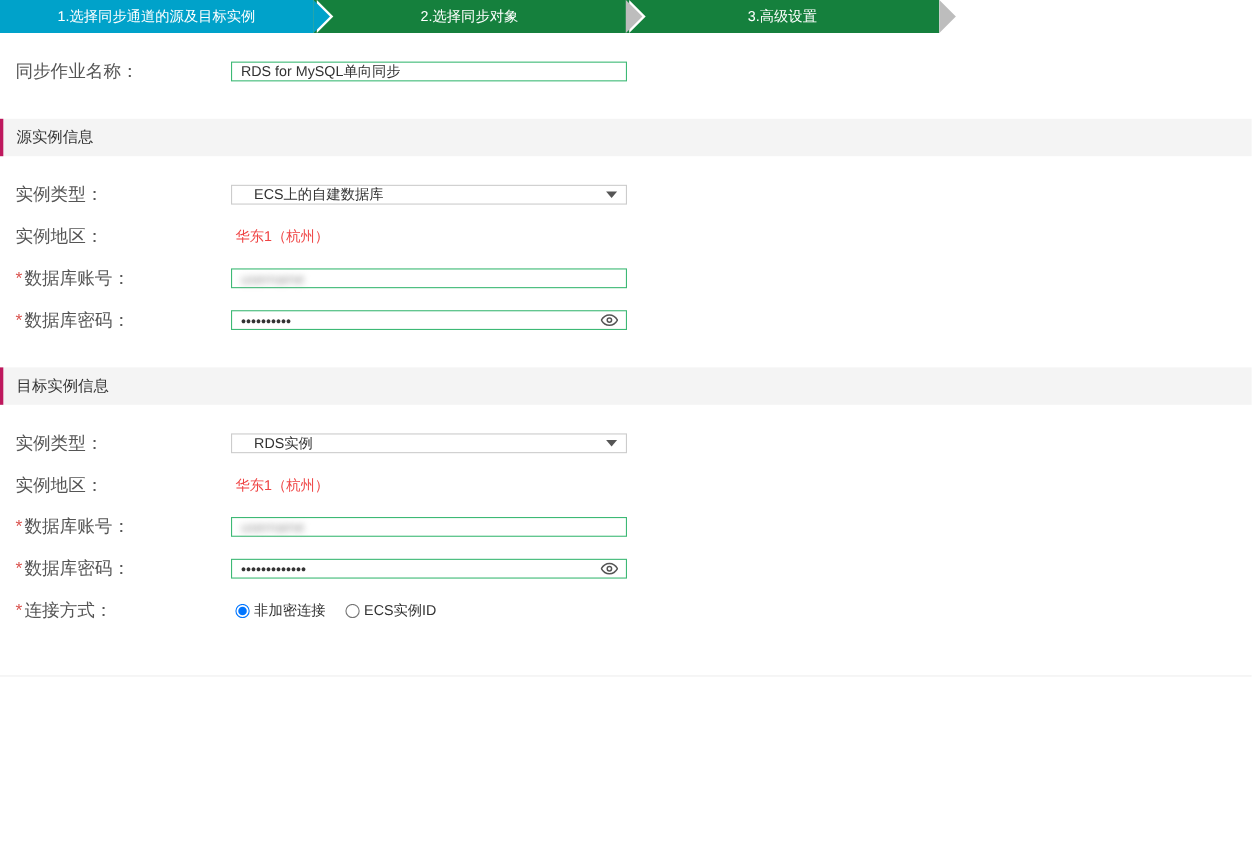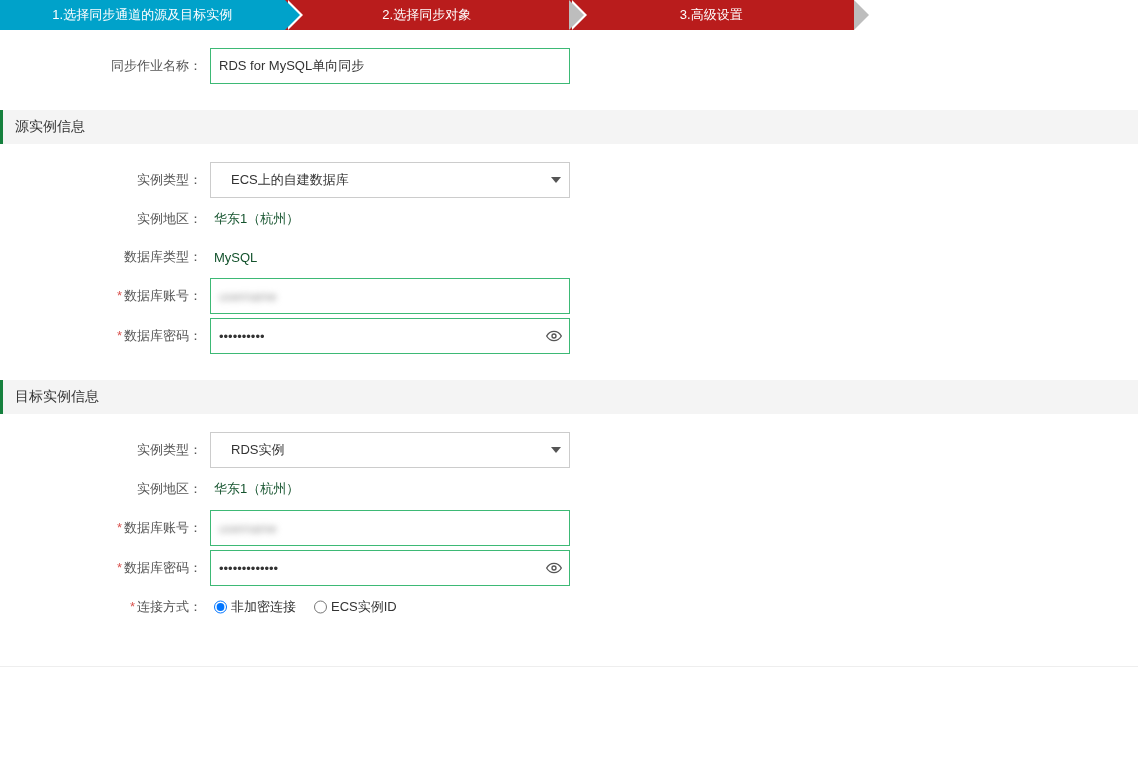--- a/index.html
+++ b/index.html
@@ -9,21 +9,21 @@
     color: #333;
     background: #fff;
     width: 1138px;
   }
 
   
   .steps { display: flex; height: 30px; }
   .step {
     position: relative;
     flex: 1;
-    background: #b91c1c;
+    background: #15803d;
     color: #fff;
     line-height: 30px;
     text-align: center;
     font-size: 13px;
   }
   .step::after {
     content: "";
     position: absolute;
     right: -15px;
     top: 0;
@@ -54,32 +54,32 @@
   
   .form-area { padding: 18px 0 10px 0; }
   .form-row {
     display: flex;
     align-items: center;
     min-height: 34px;
     margin-bottom: 4px;
   }
   .form-label {
     width: 210px;
-    text-align: right;
     padding-right: 8px;
     color: #555;
-    font-size: 13px;
+    font-size: 16px;
+    padding-left: 14px;
   }
   .required { color: #d9534f; margin-right: 2px; }
   .form-control {
     width: 360px;
   }
   .text-input, .select-box {
     width: 100%;
-    height: 36px;
+    height: 18px;
     border: 1px solid #3db975;
     background: #fff;
     padding: 0 8px;
     font-size: 13px;
     color: #333;
     outline: none;
   }
   .select-box {
     display: flex;
     align-items: center;
@@ -93,48 +93,48 @@
     border-left: 5px solid transparent;
     border-right: 5px solid transparent;
     border-top: 6px solid #555;
   }
   .select-caret.small {
     border-left-width: 4px;
     border-right-width: 4px;
     border-top-width: 5px;
     border-top-color: #888;
   }
-  .static-text { color: #14532d; padding-left: 4px; }
+  .static-text { color: #ef4444; padding-left: 4px; }
   .blurred {
     color: #999;
     filter: blur(3px);
     user-select: none;
   }
   .pw-wrap { position: relative; }
   .eye-icon {
     position: absolute;
     right: 8px;
     top: 50%;
     transform: translateY(-50%);
     cursor: pointer;
   }
   .eye-icon svg { display: block; }
 
   
   .section-header {
     background: #f4f4f4;
-    border-left: 3px solid #15803d;
+    border-left: 3px solid #be185d;
     padding: 8px 12px;
     font-size: 14px;
     color: #333;
     margin-top: 12px;
   }
 
   .radio-group { display: flex; align-items: center; gap: 18px; padding-left: 4px; }
-  .radio-group label { display: flex; gap: 4px; cursor: pointer; }
+  .radio-group label { display: flex; align-items: center; gap: 4px; cursor: pointer; }
 
   
   .footer {
     margin-top: 28px;
     border-top: 1px solid #eee;
     padding: 12px 10px;
     display: flex;
     justify-content: flex-end;
     gap: 10px;
   }
@@ -170,24 +170,20 @@
       </div>
     </div>
   </div>
 
   <div class="form-row">
     <div class="form-label">实例地区：</div>
     <div class="form-control static-text">华东1（杭州）</div>
   </div>
 
 
-  <div class="form-row">
-    <div class="form-label">数据库类型：</div>
-    <div class="form-control static-text">MySQL</div>
-  </div>
 
 
   <div class="form-row">
     <div class="form-label">
       <span class="required">*</span><span>数据库账号：</span>
     </div>
     <div class="form-control">
       <div class="text-input" style="display:flex;align-items:center;">
         <span class="blurred">username</span>
       </div>

